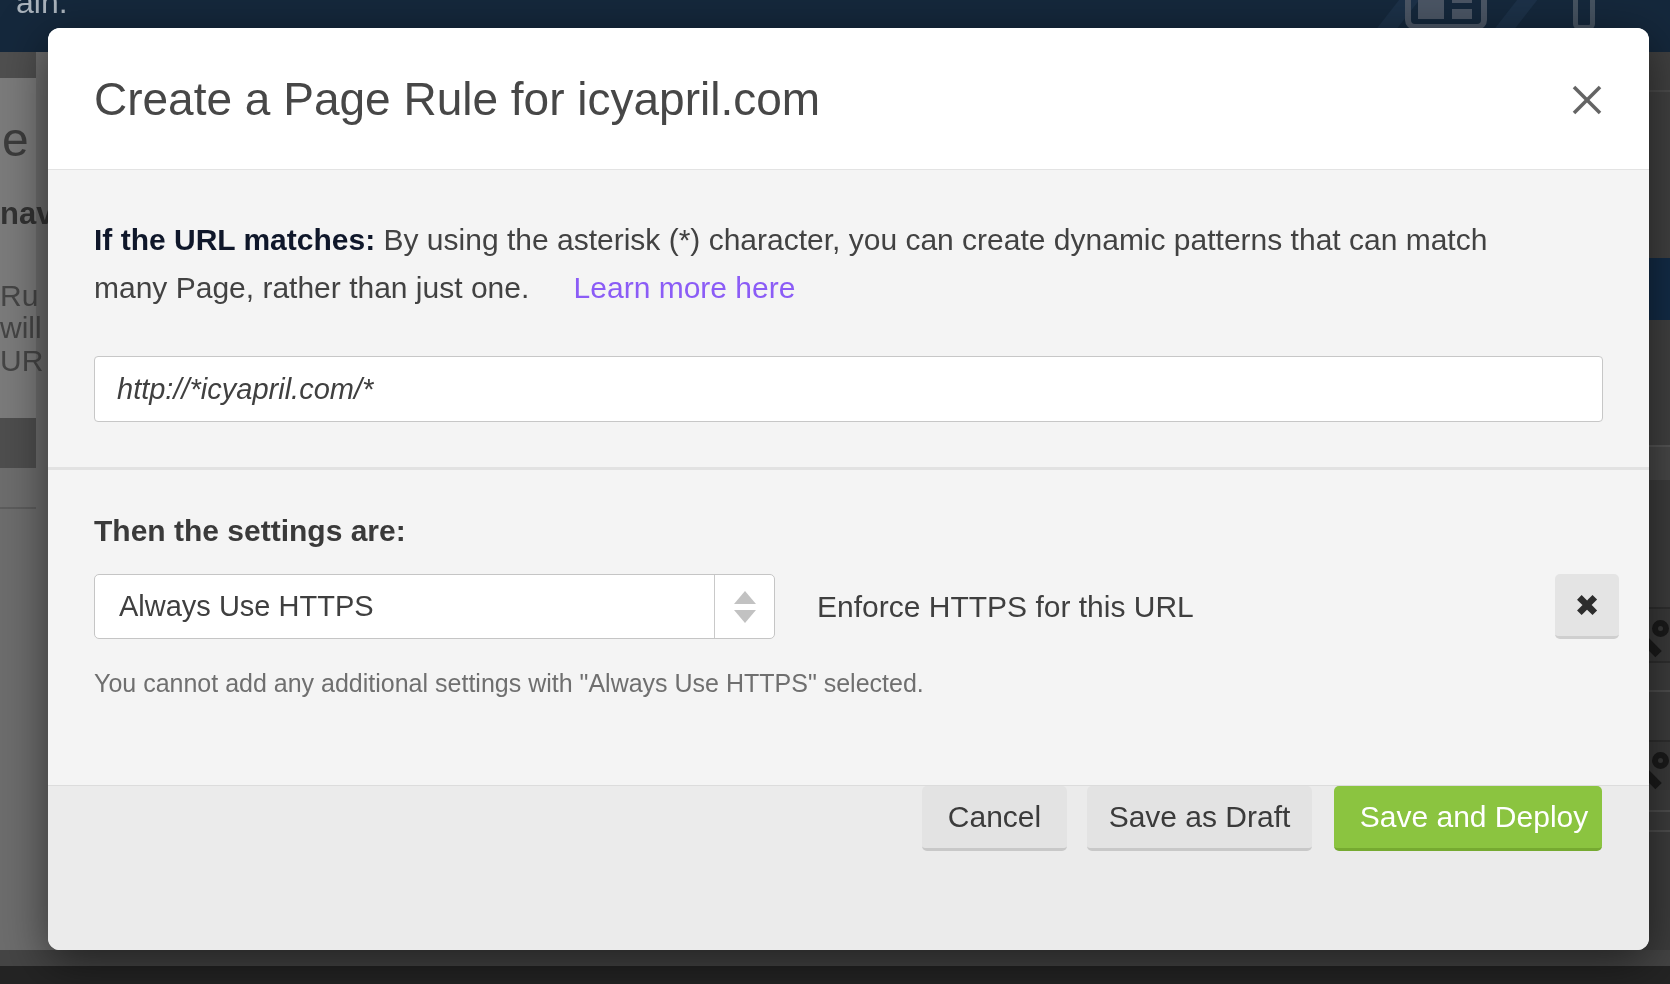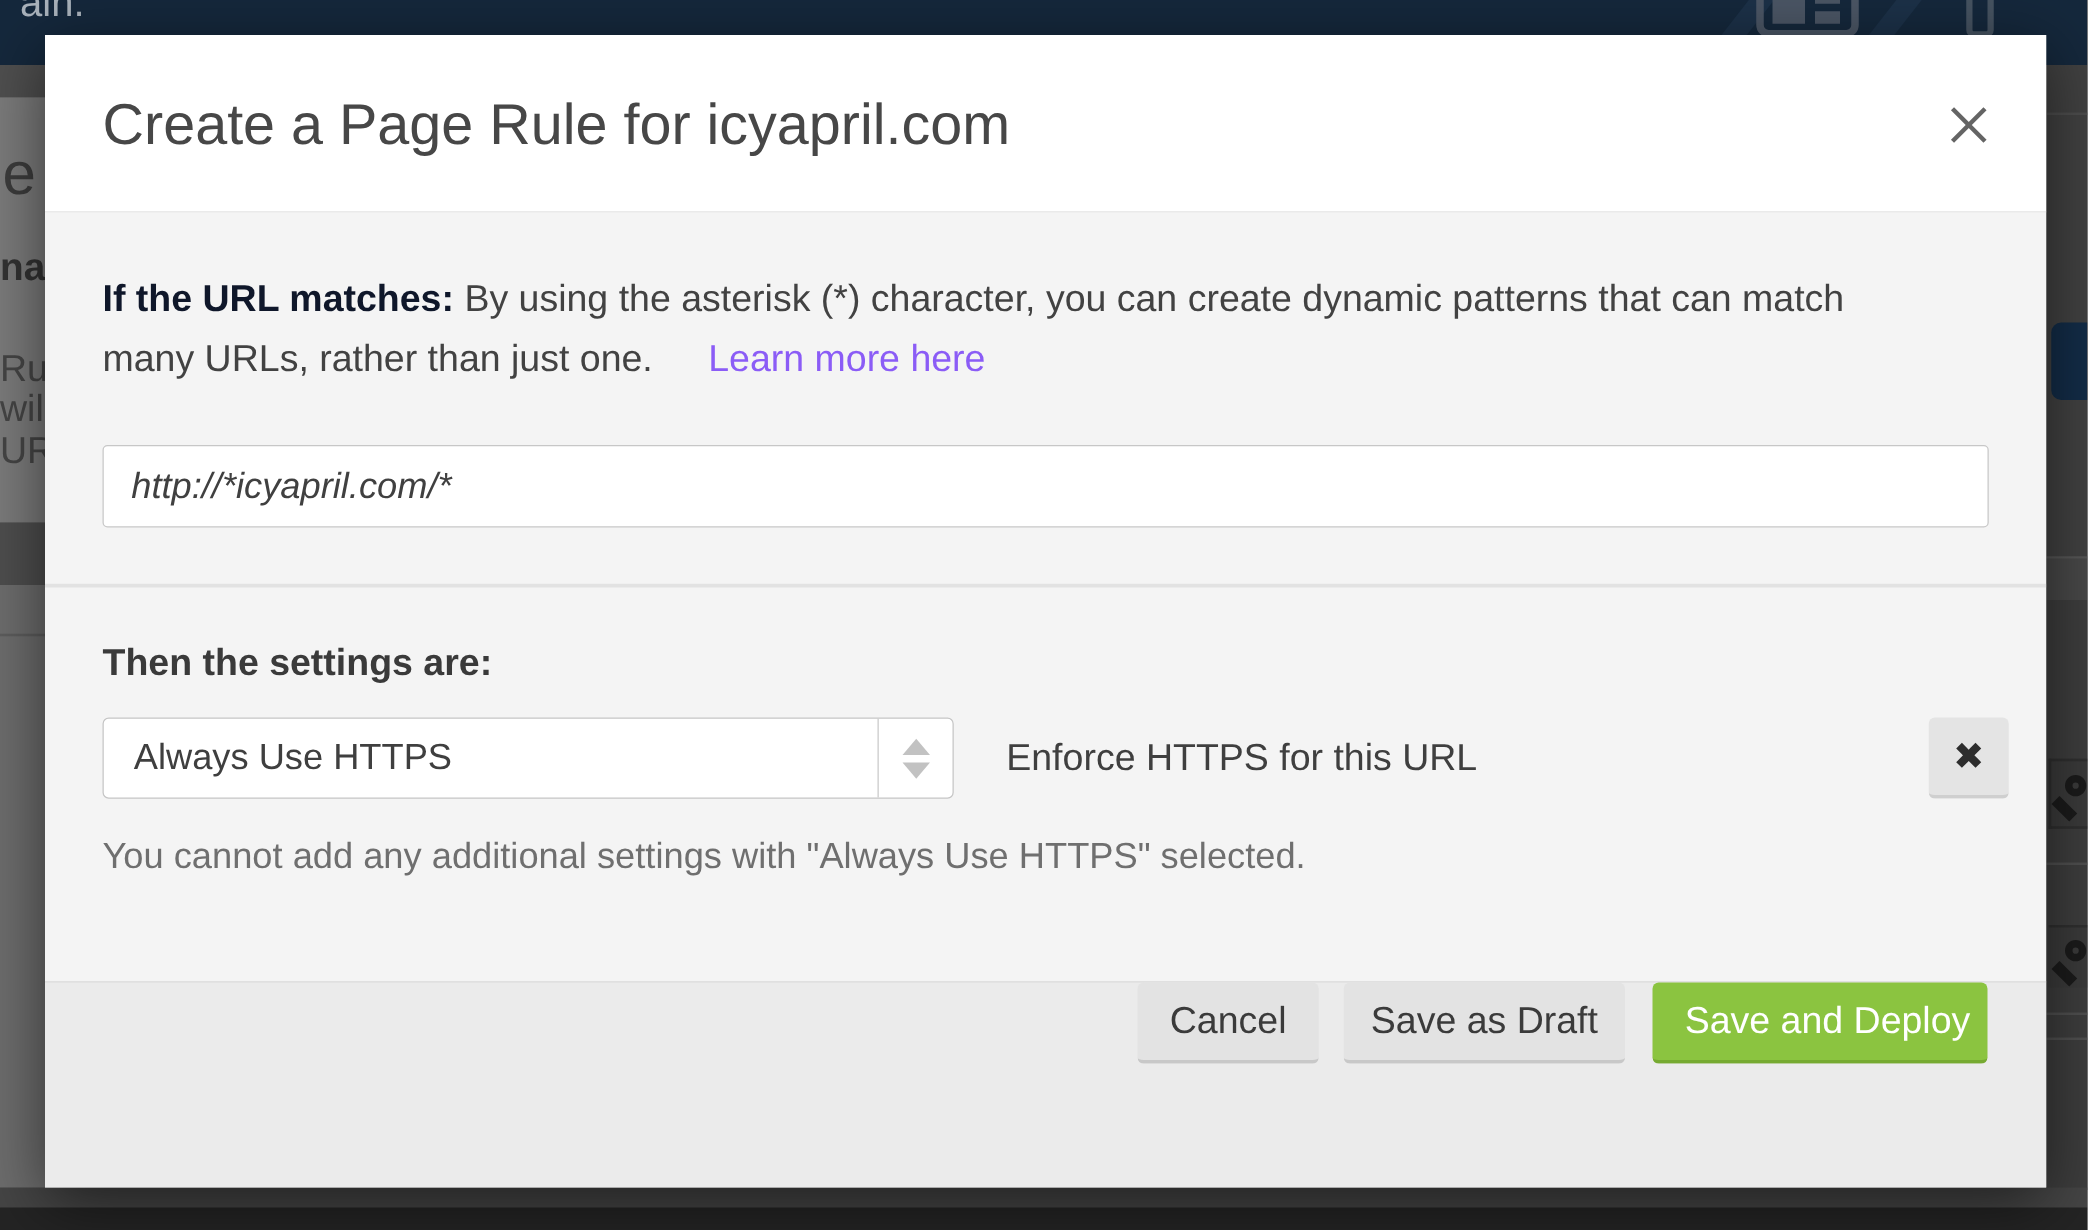--- a/index.html
+++ b/index.html
@@ -17,22 +17,22 @@
   .apps-icon .b2 { left:41px; top:7px; width:20px; height:10px; }
   .apps-icon .b3 { left:41px; top:23px; width:20px; height:10px; }
   .pill-icon { position:absolute; left:1573px; top:-6px; width:22px; height:36px;
                border:5px solid #465361; border-radius:6px; }
   .streak { position:absolute; width:16px; height:84px; background:#1c3148; transform:rotate(38deg); }
 
   .bg-block { position:absolute; }
   .lf-text { position:absolute; color:#454545; font-size:30px; white-space:nowrap; }
 
   
-  .modal { position:absolute; left:36px; top:28px; width:1601px; height:922px;
-           background:#f4f4f4; border-radius:0; overflow:hidden;
+  .modal { position:absolute; left:48px; top:28px; width:1601px; height:922px;
+           background:#f4f4f4; border-radius:12px; overflow:hidden;
            box-shadow:0 12px 48px rgba(0,0,0,0.55); display:flex; flex-direction:column; }
   .modal-header { height:142px; background:#ffffff; flex:0 0 142px; position:relative;
                   display:flex; align-items:center; padding-left:46px;
                   border-bottom:1px solid #e3e3e3; }
   .modal-title { font-size:46px; color:#474747; font-weight:400; }
   .close-btn { position:absolute; right:42px; top:52px; width:40px; height:40px; cursor:pointer;
                display:flex; align-items:center; justify-content:center; }
 
   .section-url { flex:0 0 300px; padding:46px 46px 0 46px; border-bottom:3px solid #e2e2e2; }
   .intro { font-size:30px; line-height:48px; color:#424242; }
@@ -53,21 +53,21 @@
                     align-items:center; justify-content:center; gap:6px; }
   .tri-up { width:0; height:0; border-left:11px solid transparent; border-right:11px solid transparent;
             border-bottom:13px solid #c2c2c2; }
   .tri-down { width:0; height:0; border-left:11px solid transparent; border-right:11px solid transparent;
               border-top:13px solid #c2c2c2; }
   .setting-desc { margin-left:42px; font-size:30px; color:#3f3f3f; }
   .remove-btn { margin-left:auto; width:64px; height:65px; background:#e4e4e4;
                 border:none; border-bottom:3px solid #cfcfcf; border-radius:5px;
                 font-size:30px; color:#2d2d2d; cursor:pointer;
                 display:flex; align-items:center; justify-content:center; }
-  .settings-note { margin-top:30px; font-size:29px; color:#6f6f6f; }
+  .settings-note { margin-top:30px; font-size:25px; color:#6f6f6f; }
 
   .modal-footer { flex:0 0 165px; background:#ebebeb; border-top:1px solid #dcdcdc;
                   display:flex; align-items:flex-start; justify-content:flex-end; padding-right:47px; }
   .btn { height:65px; border:none; border-radius:5px; font-family:"Liberation Sans", sans-serif;
          font-size:30px; cursor:pointer; }
   .btn-grey { background:#e3e3e3; color:#3b3b3b; border-bottom:3px solid #c8c8c8; }
   .btn-green { background:#8bc440; color:#ffffff; border-bottom:3px solid #76aa31; }
   .btn-cancel { width:145px; }
   .btn-draft { width:225px; margin-left:20px; }
   .btn-deploy { width:268px; margin-left:22px;padding-left:12px; }
@@ -138,21 +138,21 @@
       </div>
     </div>
 
     <div class="section-url">
       <div class="intro">
         <div>
           <b>If the URL matches:</b>
           <span>By using the asterisk (*) character, you can create dynamic patterns that can match</span>
         </div>
         <div>
-          <span>many URLs, rather than just one.</span>
+          <span>many Page, rather than just one.</span>
           <span class="link">Learn more here</span>
         </div>
       </div>
       <input class="url-input" type="text" value="http://*icyapril.com/*" style="">
     </div>
 
     <div class="section-settings">
       <div class="settings-heading">Then the settings are:</div>
 
       <div class="setting-row">

